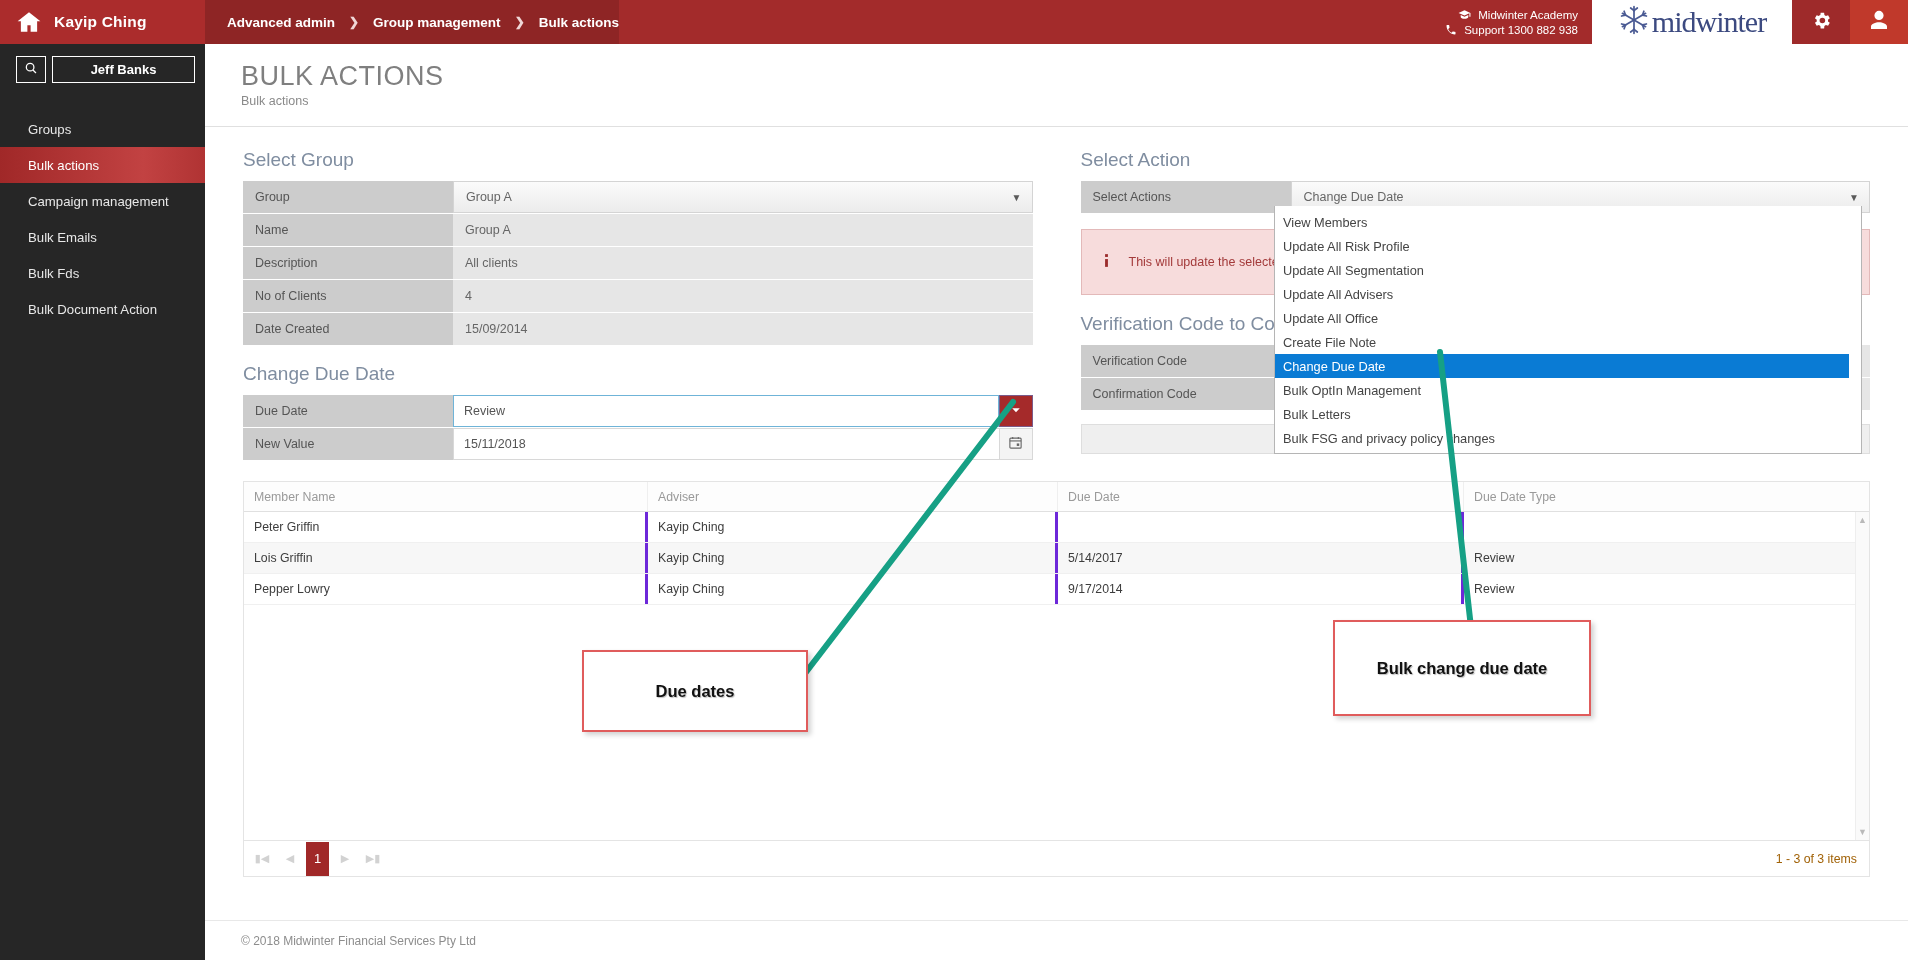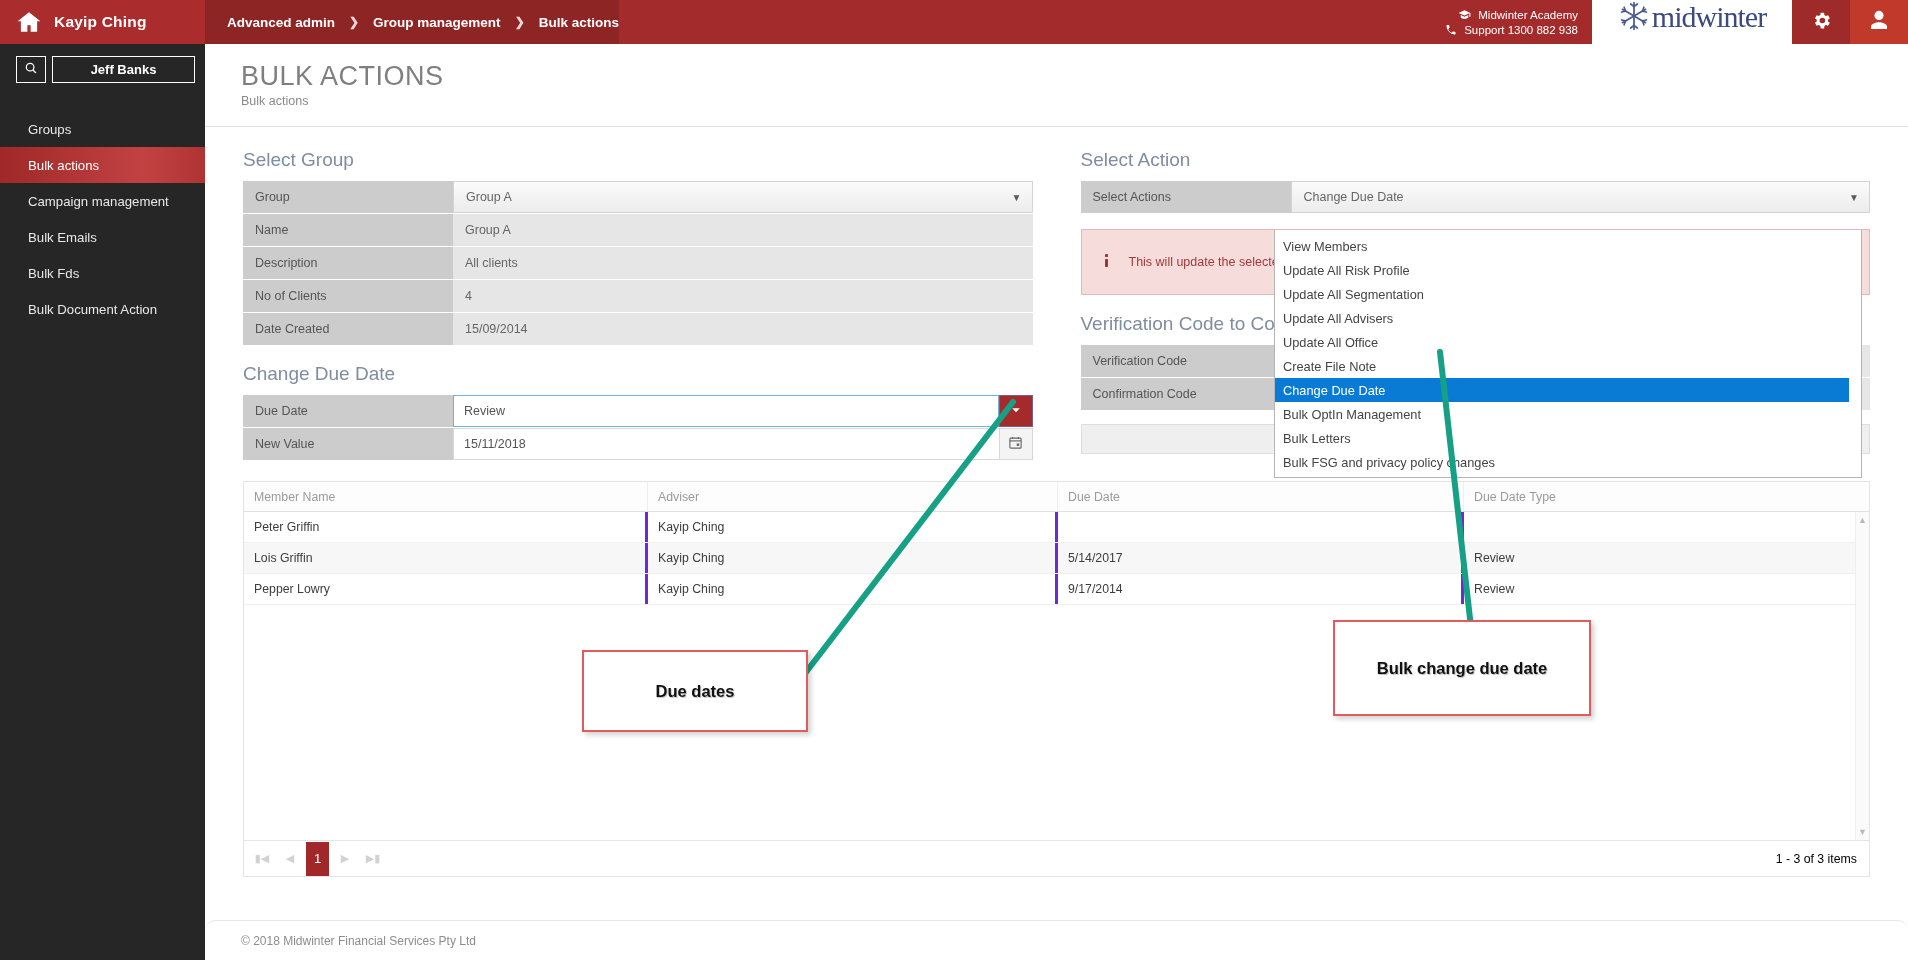--- a/index.html
+++ b/index.html
@@ -47,21 +47,21 @@
     align-items: flex-end;
     padding-right: 14px;
     gap: 3px;
   }
   .contact-line { color: #fff; font-size: 11.5px; display: flex; align-items: center; gap: 7px; white-space: nowrap; }
   .contact-line svg { display:block; }
 
   .logo-block {
     flex: 0 0 200px;
     background: #ffffff;
-    display: flex; align-items: flex-start; justify-content: center;
+    display: flex; align-items: center; justify-content: center;
     gap: 2px;
   }
   .logo-word { color: #3c4a80; font-size: 30px; font-weight: 400; letter-spacing: -1px; font-family: "Liberation Serif", serif; }
 
   .gear-block {
     flex: 0 0 58px; background: #9e2a2a;
     display: flex; align-items: center; justify-content: center;
     cursor: pointer;
   }
   .user-block {
@@ -195,21 +195,20 @@
   
   .dd-overlay {
     position: absolute;
     left: 1274px; top: 206px;
     width: 588px;
     background: #fff;
     border: 1px solid #b5b5b5;
     border-top: none;
     z-index: 60;
     padding: 4px 12px 3px 0;
-    margin-top: 24px;
   }
   .dd-item {
     height: 24px; display: flex; align-items: center;
     padding-left: 8px; font-size: 12.8px; color: #444;
     cursor: pointer;
   }
   .dd-item.sel { background: #0a7bd4; color: #fff; }
 
   
   .tablewrap {
@@ -252,31 +251,30 @@
   .pager-left { display: flex; align-items: center; gap: 4px; }
   .pg-btn {
     width: 24px; height: 34px; display: flex; align-items: center; justify-content: center;
     color: #d2d2d2; font-size: 11px; cursor: pointer;
   }
   .pg-num {
     width: 23px; height: 34px; background: #a02828; color: #fff;
     display: flex; align-items: center; justify-content: center;
     font-size: 13px; cursor: pointer;
   }
-  .pager-right { color: #000000; font-size: 12.3px; }
+  .pager-right { color: #a16207; font-size: 12.3px; }
 
   .footer {
     position: absolute; left: 205px; bottom: 0;
     width: 1703px; height: 40px;
     border-top: 1px solid #e8e8e8;
     display: flex; align-items: center;
     padding-left: 36px;
     color: #8d8d8d; font-size: 12px;
     background: #fff;
-    border-radius: 11px;
   }
 
   
   .anno {
     position: absolute;
     border: 2px solid #e05c5c;
     background: #fff;
     display: flex; align-items: center; justify-content: center;
     font-size: 16.5px; font-weight: 700; color: #111;
     box-shadow: 3px 3px 5px rgba(0,0,0,.18);

